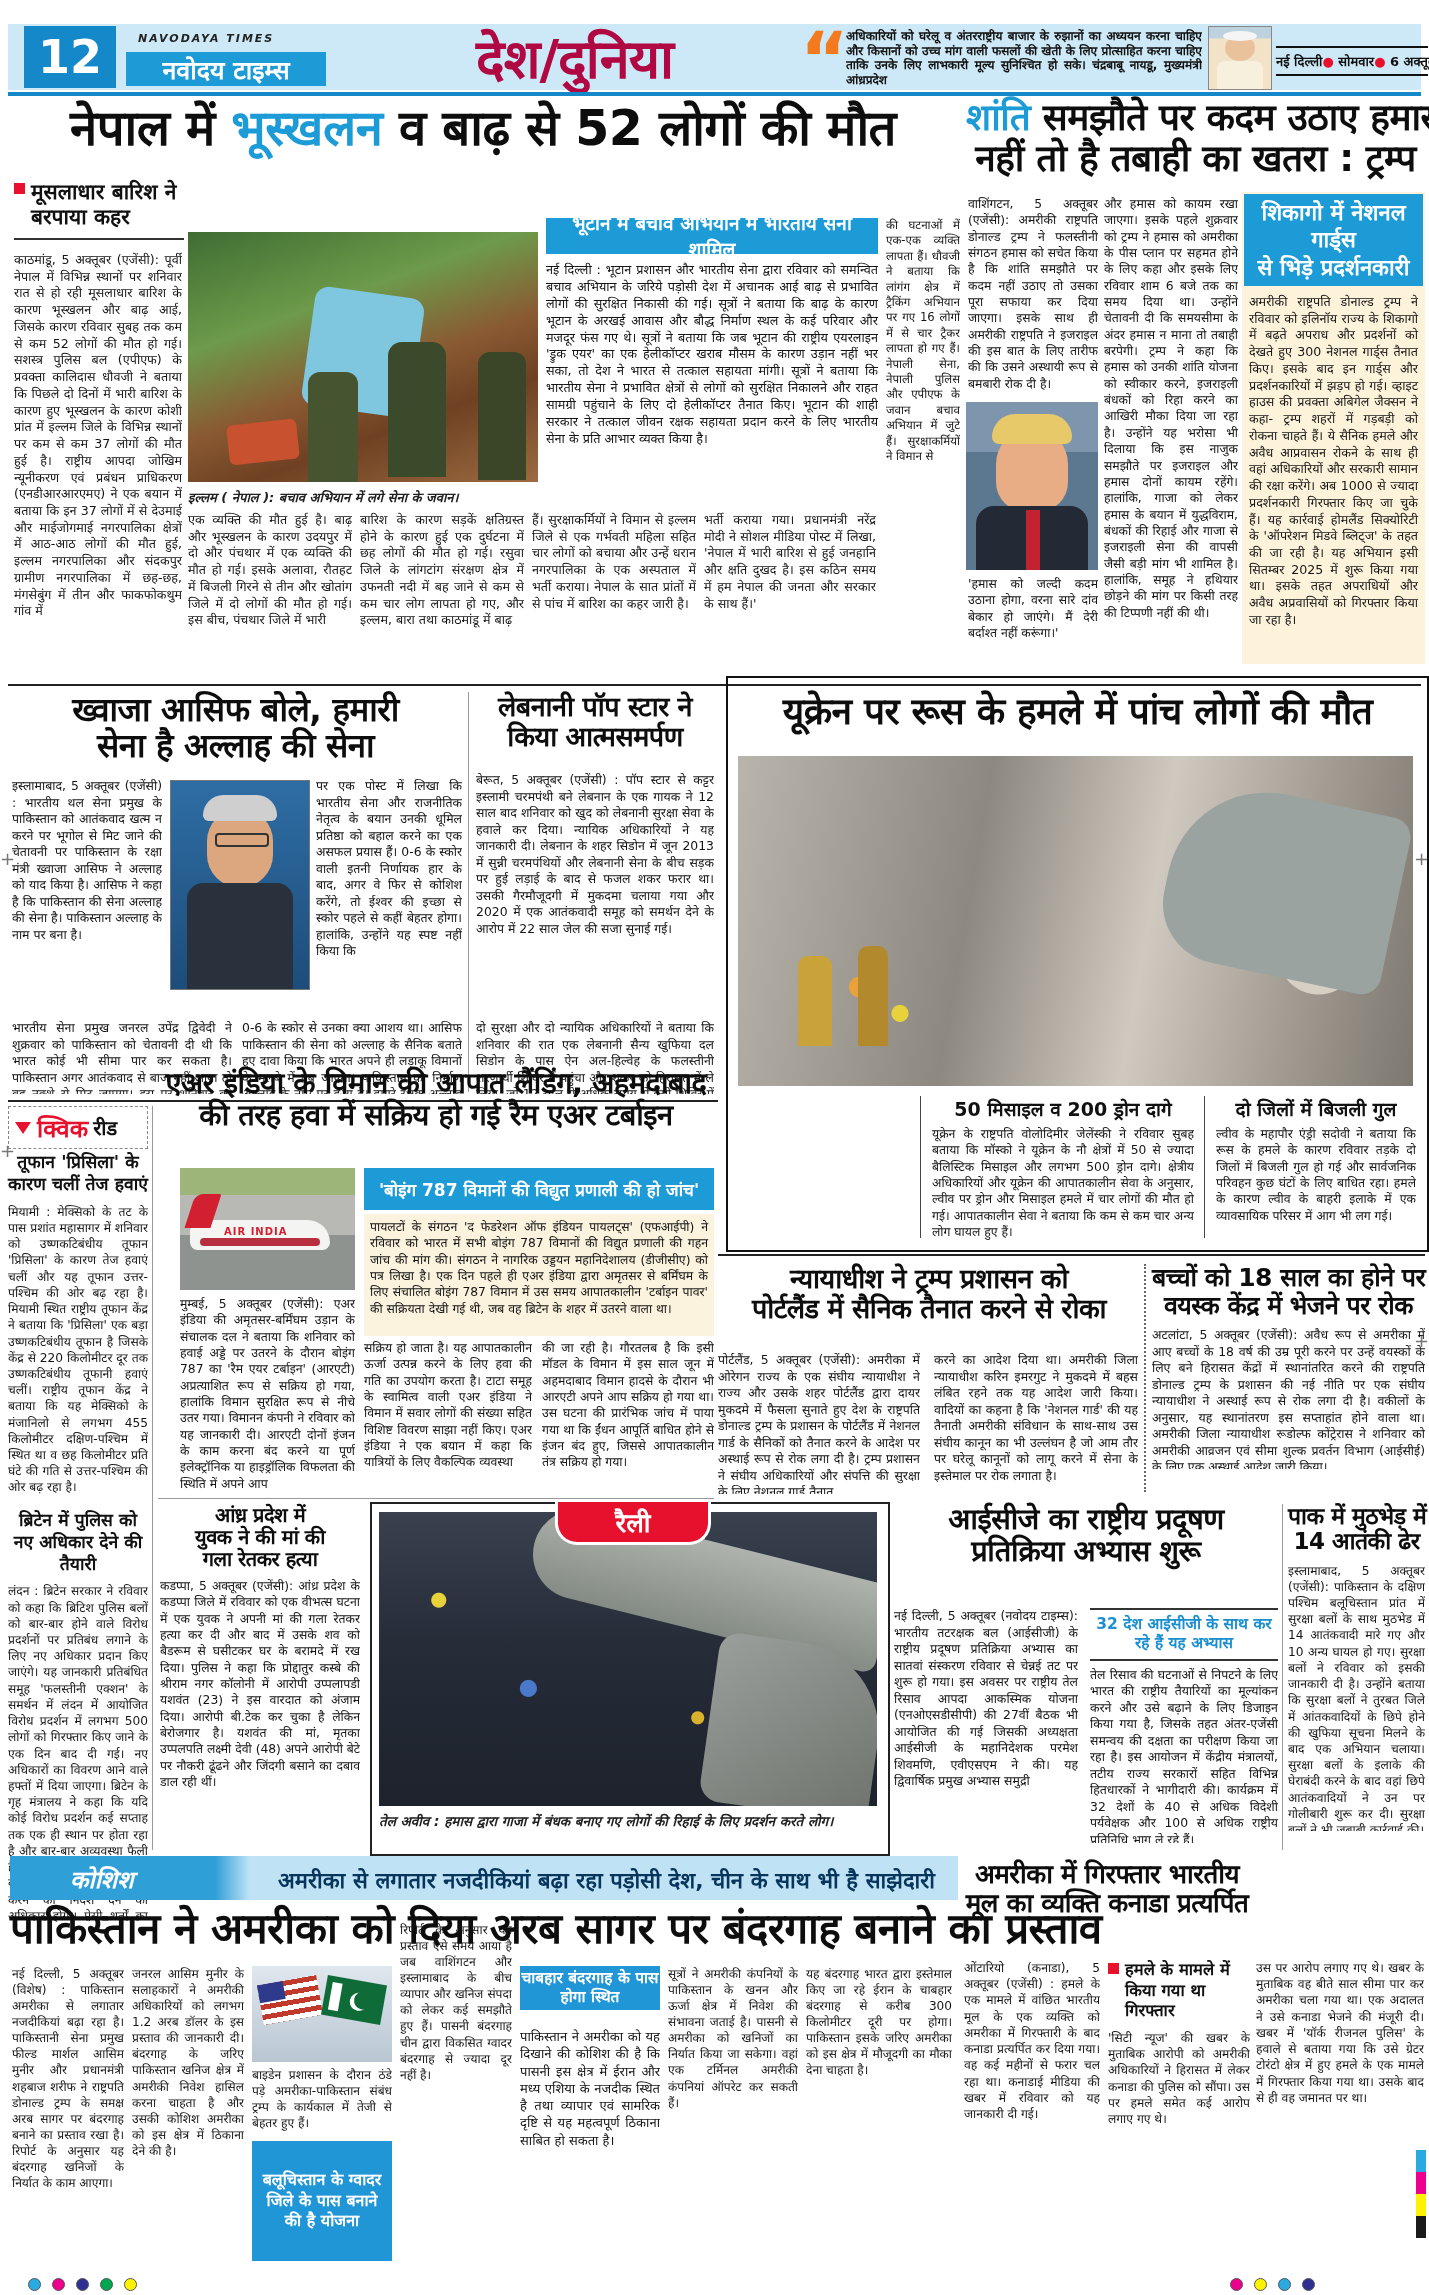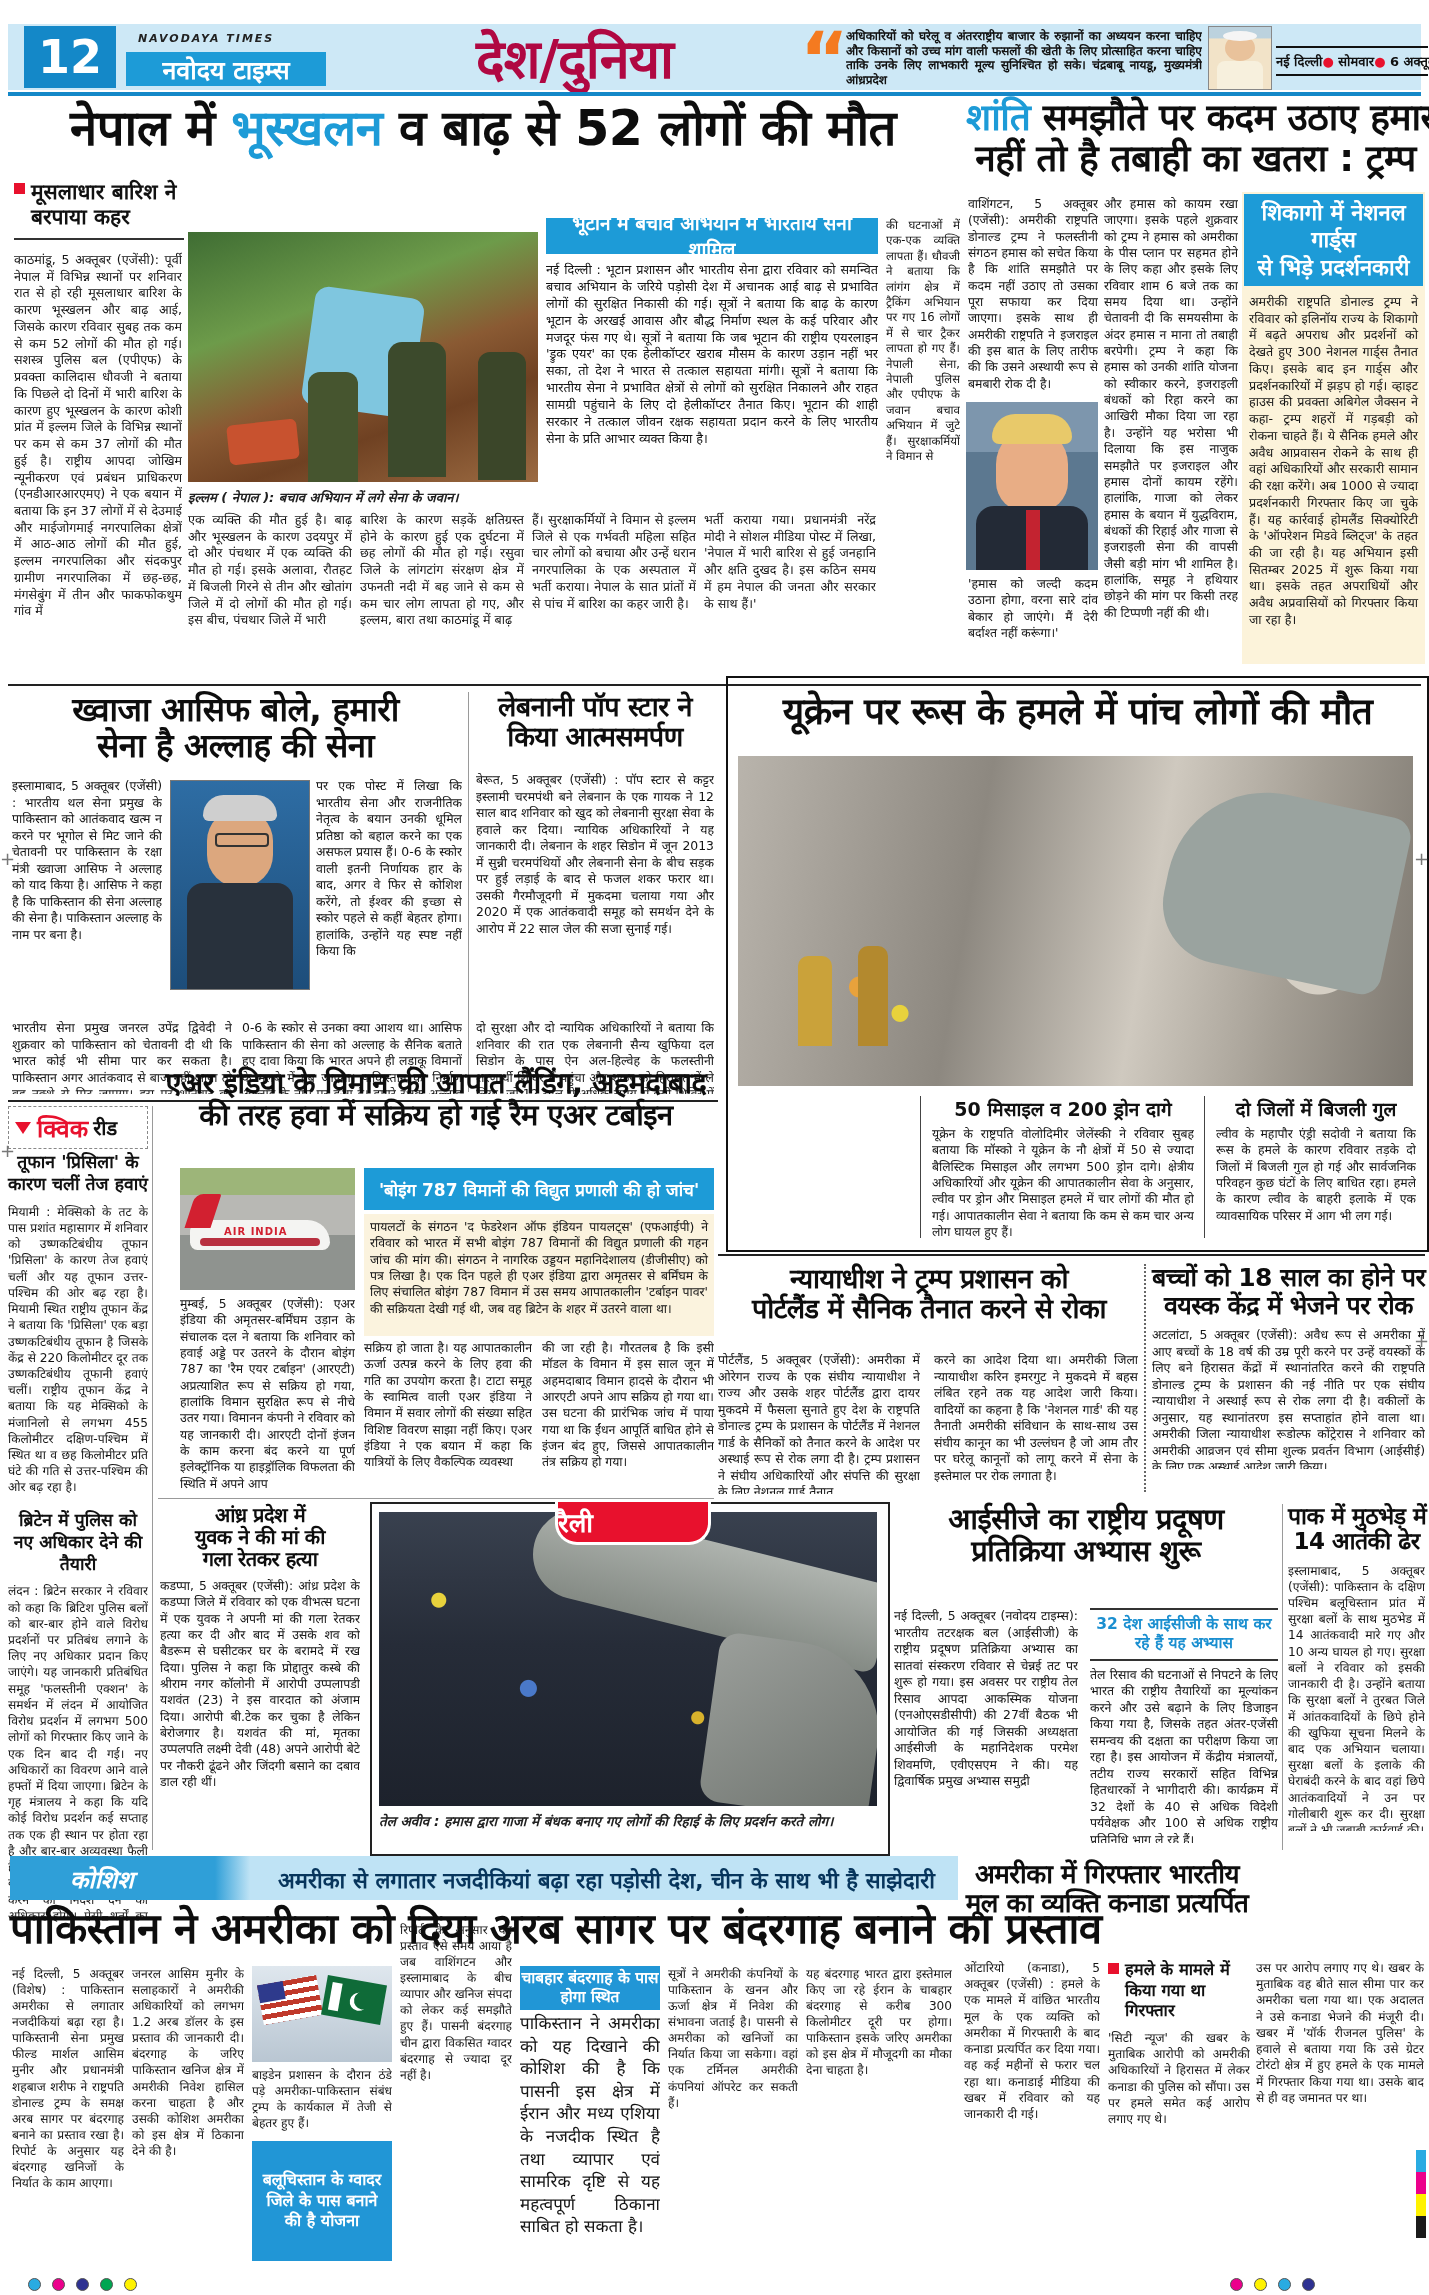--- a/index.html
+++ b/index.html
@@ -194,21 +194,21 @@
   <div class="ab" style="left:370px;top:1502px;width:516px;height:350px;border:2px solid #222;background:#fff">
     <div class="photo" style="left:7px;top:8px;width:498px;height:294px;background:
       radial-gradient(circle at 12% 30%, #e8d23c 0 7px, transparent 8px),
       radial-gradient(circle at 80% 40%, #e8d23c 0 6px, transparent 7px),
       radial-gradient(circle at 64% 70%, #d8b22c 0 6px, transparent 7px),
       radial-gradient(circle at 30% 60%, #4a79c9 0 8px, transparent 9px),
       linear-gradient(180deg,#39414f 0%,#262c38 45%,#1d222c 100%)">
       <div class="ab" style="left:150px;top:30px;width:360px;height:90px;background:linear-gradient(#aeb3ae,#848a84);border-radius:50px 14px 14px 50px;transform:rotate(14deg)"></div>
       <div class="ab" style="left:330px;top:130px;width:170px;height:170px;background:linear-gradient(140deg,#9b9f9b,#6e736e);border-radius:20px 90px 20px 20px;transform:rotate(8deg)"></div>
     </div>
-    <div class="ab" style="left:183px;top:-2px;width:150px;height:40px;background:#e8112d;border:3px solid #fff;border-top:none;border-radius:0 0 22px 22px;display:flex;align-items:center;justify-content:flex-start">
+    <div class="ab" style="left:183px;top:-2px;width:150px;height:40px;background:#e8112d;border:3px solid #fff;border-top:none;border-radius:0 0 22px 22px;display:flex;align-items:center;justify-content:center">
       <span class="b" style="color:#fff;font-size:26px">रैली</span>
     </div>
     <div class="ab cap" style="left:7px;top:308px;width:498px;font-size:13.5px">तेल अवीव : हमास द्वारा गाजा में बंधक बनाए गए लोगों की रिहाई के लिए प्रदर्शन करते लोग।</div>
   </div>
 
   <div class="ab" style="left:894px;top:1504px;width:384px">
     <div class="hl c" style="font-size:29px">
       <div class="nowrap">आईसीजे का राष्ट्रीय प्रदूषण</div>
       <div class="nowrap">प्रतिक्रिया अभ्यास शुरू</div>
     </div>
@@ -263,21 +263,21 @@
         <div class="ab" style="left:6px;top:6px;width:10px;height:28px;background:#fff"></div>
         <div class="ab" style="left:30px;top:10px;width:18px;height:18px;border-radius:50%;box-shadow:-4px 2px 0 0 #fff"></div>
       </div>
     </div>
     <div class="bt j" style="height:66px;font-size:12.1px;margin-top:5px">बाइडेन प्रशासन के दौरान ठंडे पड़े अमरीका-पाकिस्तान संबंध ट्रम्प के कार्यकाल में तेजी से बेहतर हुए हैं।</div>
     <div class="bluebar" style="height:112px;font-size:16px;margin-top:8px;line-height:1.3;padding:4px;background:#2196d6">बलूचिस्तान के ग्वादर जिले के पास बनाने की है योजना</div>
   </div>
   <div class="ab bt j" style="left:400px;top:1922px;width:112px;height:300px;font-size:12.1px">रिपोर्ट के अनुसार यह प्रस्ताव ऐसे समय आया है जब वाशिंगटन और इस्लामाबाद के बीच व्यापार और खनिज संपदा को लेकर कई समझौते हुए हैं। पासनी बंदरगाह चीन द्वारा विकसित ग्वादर बंदरगाह से ज्यादा दूर नहीं है।</div>
   <div class="ab" style="left:520px;top:1966px;width:140px">
     <div class="bluebar" style="height:44px;font-size:15.5px;line-height:1.2;background:#2196d6">चाबहार बंदरगाह के पास होगा स्थित</div>
-    <div class="bt j" style="height:250px;font-size:17px;margin-top:2px">पाकिस्तान ने अमरीका को यह दिखाने की कोशिश की है कि पासनी इस क्षेत्र में ईरान और मध्य एशिया के नजदीक स्थित है तथा व्यापार एवं सामरिक दृष्टि से यह महत्वपूर्ण ठिकाना साबित हो सकता है।</div>
+    <div class="bt j" style="height:250px;font-size:13px;margin-top:18px">पाकिस्तान ने अमरीका को यह दिखाने की कोशिश की है कि पासनी इस क्षेत्र में ईरान और मध्य एशिया के नजदीक स्थित है तथा व्यापार एवं सामरिक दृष्टि से यह महत्वपूर्ण ठिकाना साबित हो सकता है।</div>
   </div>
   <div class="ab bt j" style="left:668px;top:1966px;width:130px;height:300px;font-size:12.1px">सूत्रों ने अमरीकी कंपनियों के पाकिस्तान के खनन और ऊर्जा क्षेत्र में निवेश की संभावना जताई है। पासनी से अमरीका को खनिजों का निर्यात किया जा सकेगा। वहां एक टर्मिनल अमरीकी कंपनियां ऑपरेट कर सकती हैं।</div>
   <div class="ab bt j" style="left:806px;top:1966px;width:146px;height:300px;font-size:12.1px">यह बंदरगाह भारत द्वारा इस्तेमाल किए जा रहे ईरान के चाबहार बंदरगाह से करीब 300 किलोमीटर दूरी पर होगा। पाकिस्तान इसके जरिए अमरीका को इस क्षेत्र में मौजूदगी का मौका देना चाहता है।</div>
 
   <div class="ab hl c" style="left:962px;top:1860px;width:290px;font-size:26px">
     <div class="nowrap">अमरीका में गिरफ्तार भारतीय</div>
     <div class="nowrap">मूल का व्यक्ति कनाडा प्रत्यर्पित</div>
   </div>
   <div class="ab bt j" style="left:964px;top:1960px;width:136px;height:306px;font-size:12.2px">ओंटारियो (कनाडा), 5 अक्तूबर (एजेंसी) : हमले के एक मामले में वांछित भारतीय मूल के एक व्यक्ति को अमरीका में गिरफ्तारी के बाद कनाडा प्रत्यर्पित कर दिया गया। वह कई महीनों से फरार चल रहा था। कनाडाई मीडिया की खबर में रविवार को यह जानकारी दी गई।</div>
   <div class="ab" style="left:1108px;top:1960px;width:142px">

